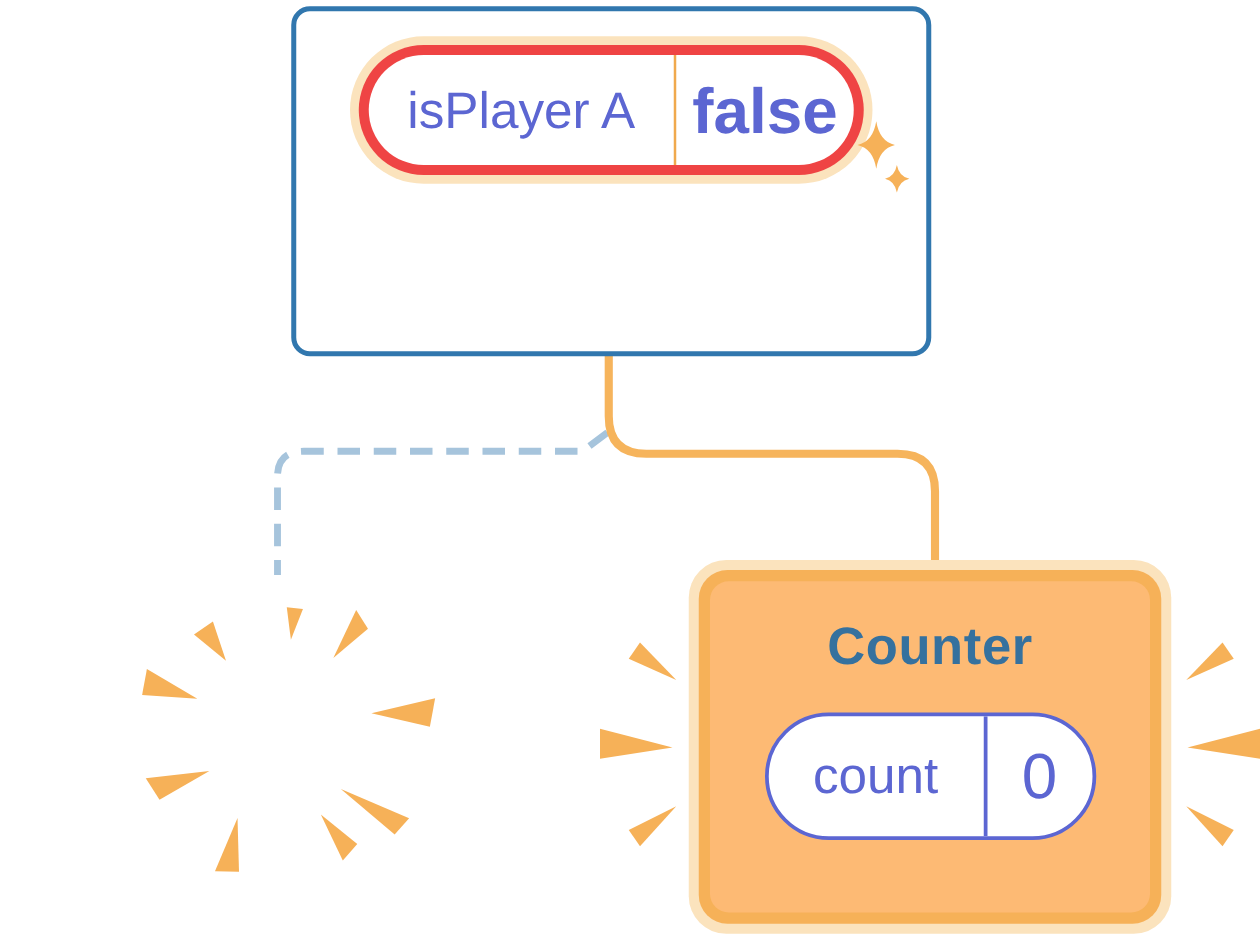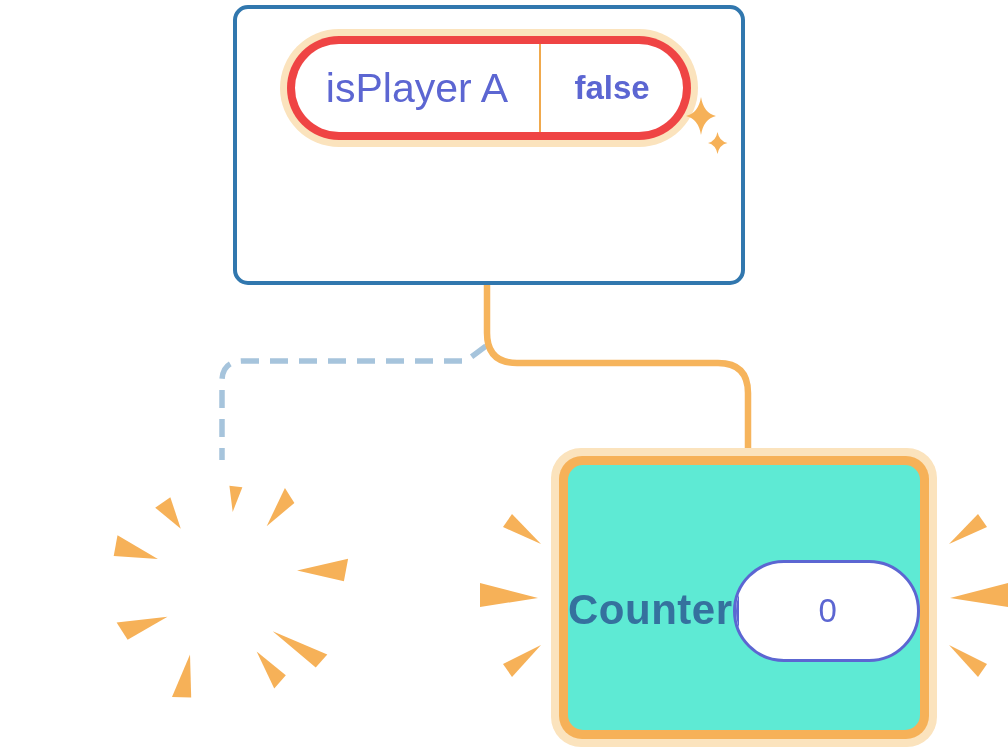--- a/index.html
+++ b/index.html
@@ -74,21 +74,21 @@
   #scoreboard-pill .pill-value-cell {
     flex: 1;
     display: flex; align-items: center; justify-content: center;
   }
   .state-label {
     font-size: 41px;
     font-weight: 400;
     color: #5c66d2;
   }
   .state-value {
-    font-size: 33px;
+    font-size: 51px;
     font-weight: 700;
     color: #5c66d2;
   }
 
   
   #counter-card {
     position: absolute;
     left: 551px; top: 448px;
     width: 386px; height: 299px;
     box-sizing: border-box;
@@ -101,23 +101,23 @@
     box-sizing: border-box;
     width: 100%; height: 100%;
     border-radius: 23px;
     background: #f6b158;           
     padding: 9px;
   }
   #counter-card .card-body {
     box-sizing: border-box;
     width: 100%; height: 100%;
     border-radius: 15px;
-    background: #5eead4;
-    display: flex;
-    flex-direction: row;
+    background: #fdba74;
+    display: flex;
+    flex-direction: column;
     align-items: center;
   }
   #counter-card .card-title { margin-top: 26px; }
 
   #counter-pill {
     margin-top: 26px;
     box-sizing: border-box;
     width: 265px; height: 102px;
     border: 3px solid #5c66d2;
     border-radius: 999px;
@@ -179,20 +179,23 @@
         </div>
       </div>
     </div>
   </div>
 
   <div id="counter-card">
     <div class="card-ring">
       <div class="card-body">
         <div class="card-title">Counter</div>
         <div id="counter-pill">
+          <div class="pill-label-cell">
+            <span class="state-label">count</span>
+          </div>
           <div class="pill-divider"></div>
           <div class="pill-value-cell">
             <span class="state-value">0</span>
           </div>
         </div>
       </div>
     </div>
   </div>
 
   <div id="exploding-card">

